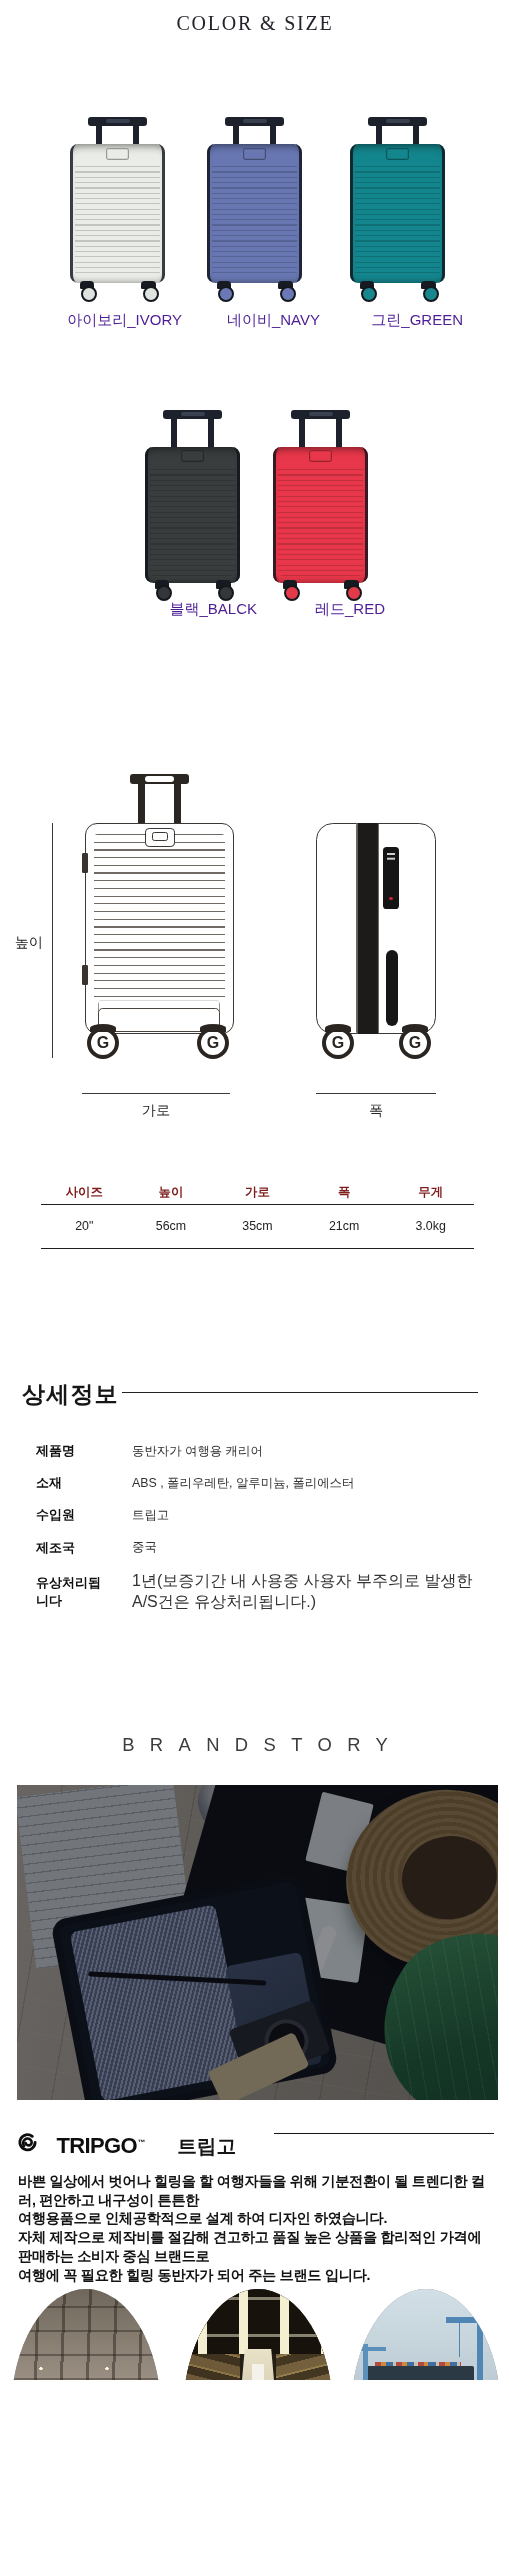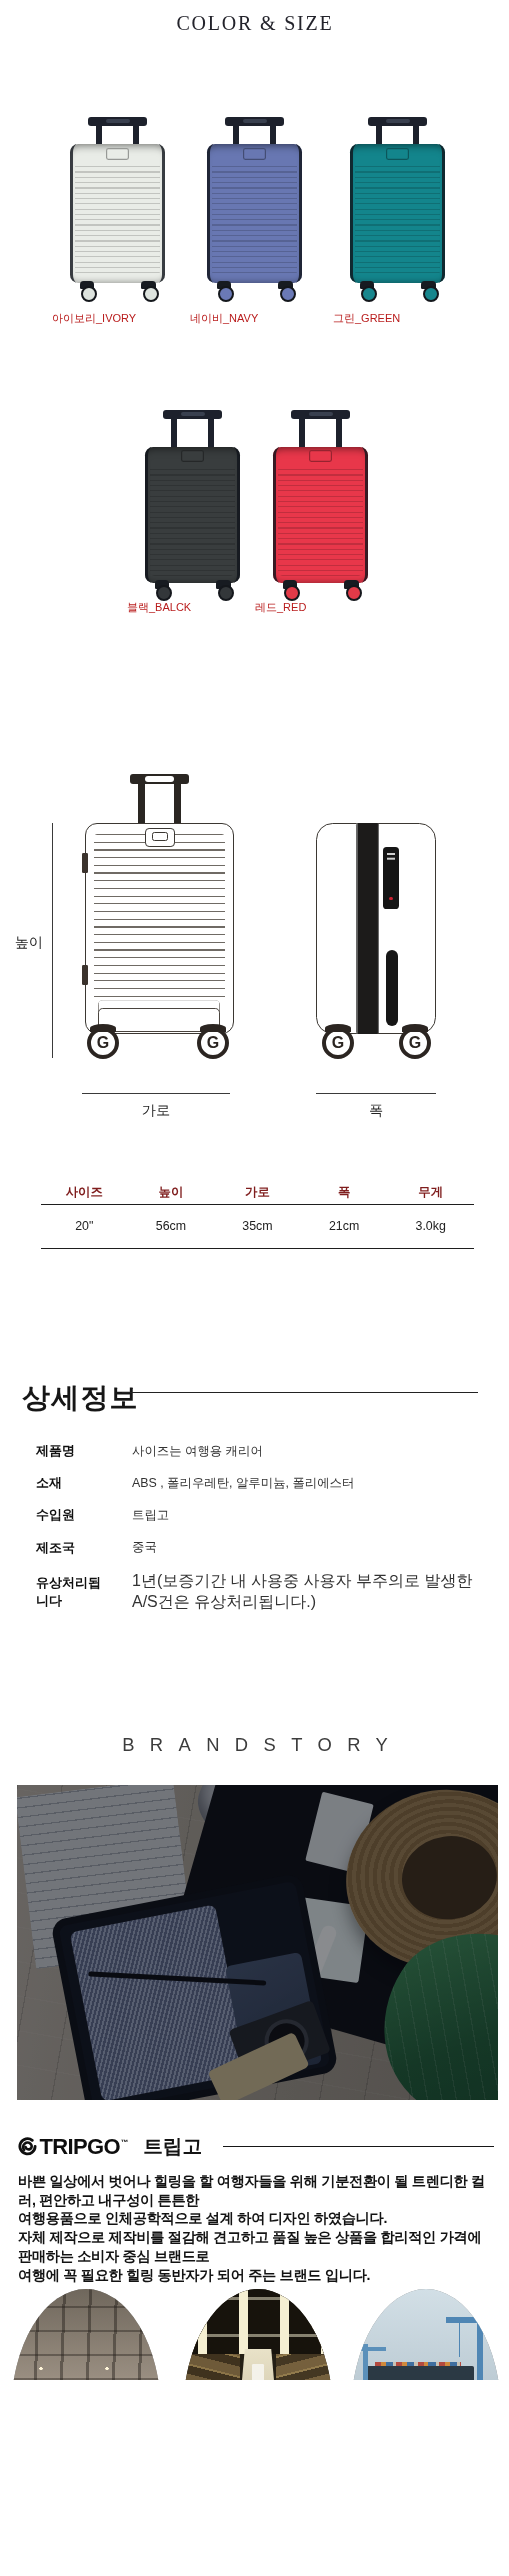--- a/index.html
+++ b/index.html
@@ -22,21 +22,21 @@
                 inset 0 6px 8.3px -4.7px rgba(0,0,0,.55), inset 0 -4.7px 6px -3.6px rgba(0,0,0,.35); }
   .c-ridges { position:absolute; left:5.3px; right:5.3px; top:18px; bottom:7.1px;
     background:repeating-linear-gradient(to bottom, transparent 0 4.1px, rgba(0,0,0,.17) 4.1px 5.3px); border-radius:4.7px; }
   .c-lock { position:absolute; left:50%; top:3.6px; width:22.5px; height:12px; margin-left:-11.3px; background:var(--c);
     border-radius:2.4px; box-shadow: inset 0 0 0 1.2px rgba(0,0,0,.35); }
   .c-wheels { position:relative; width:95px; margin:0 auto; height:10.7px; }
   .c-wheels i { position:absolute; top:-2.4px; width:14.2px; height:8.3px; background:#171b21; border-radius:3.6px 3.6px 1.2px 1.2px; }
   .c-wheels i::after { content:""; position:absolute; left:1.2px; top:4.7px; width:12px; height:12px; border-radius:50%;
     background:var(--w); border:2.4px solid #14171c; }
   .c-wheels i:first-child { left:9.5px; } .c-wheels i:last-child { right:9.5px; }
-  .case-label { position:absolute; width:130px; text-align:left; font-size:11px; color:#b91c1c; font-weight:500; }
+  .case-label { position:absolute; width:130px; text-align:right; font-size:15px; color:#4c1d95; font-weight:500; }
 
   
   .dim-vline { position:absolute; left:52px; top:823px; height:235px; border-left:1.2px solid #3a3a3a; }
   .lbl-height { position:absolute; left:6px; top:933px; width:37px; text-align:right; font-size:14.2px; color:#222; font-weight:500; }
   .fv-handle { position:absolute; left:130px; top:774px; width:59px; height:53px; }
   .fv-handle::before, .fv-handle::after { content:""; position:absolute; bottom:0; width:7.1px; height:51px; background:#2a2622; }
   .fv-handle::before { left:8.3px; } .fv-handle::after { right:8.3px; }
   .fv-bar { position:absolute; left:0; top:0; width:59px; height:10px; background:#2a2622; border-radius:3px; }
   .fv-bar::after { content:""; position:absolute; left:15.4px; top:2.4px; width:28.5px; height:5.3px; background:#fff; border-radius:3px; }
   .fv { position:absolute; left:85px; top:823px; width:149px; height:211px; background:#fff;
@@ -68,21 +68,21 @@
   
   .size-table { position:absolute; left:41px; top:1181px; width:433px; }
   .st-head, .st-row { display:flex; }
   .st-head span, .st-row span { flex:1; text-align:center; }
   .st-head { height:22.5px; align-items:center; font-size:12.4px; font-weight:700; color:#7f1d1d; }
   .st-rule { border-top:1.8px solid #1e1e1e; }
   .st-row { height:43px; align-items:center; font-size:12.4px; color:#222; font-weight:500; }
   .st-note { margin-top:7.7px; text-align:right; font-size:9px; font-weight:600; color:#222; }
 
   
-  .details-title { position:absolute; left:22px; top:1379px; font-size:28px; font-weight:700; color:#161616; letter-spacing:1.2px; }
+  .details-title { position:absolute; left:22px; top:1379px; font-size:23px; font-weight:700; color:#161616; letter-spacing:1.2px; }
   .details-line { position:absolute; left:122px; top:1392px; width:356px; border-top:1.2px solid #222; }
   .details { position:absolute; left:36px; top:1442px; width:456px; }
   .d-row { display:flex; align-items:center; margin-bottom:14.2px; min-height:16px; }
   .d-label { width:71px; flex:0 0 71px; font-size:13px; font-weight:700; color:#101010;
     text-align:justify; text-align-last:justify; }
   .d-value { margin-left:25px; font-size:12.4px; color:#333; }
   .d-row:last-child .d-value { font-size:16px; }
 
   
   .bs-title { position:absolute; left:0; top:1734px; width:510px; text-align:center;
@@ -119,21 +119,21 @@
   .ph-jeans { position:absolute; right:8.3px; top:71px; width:77px; height:113px; border-radius:6px;
     background:linear-gradient(160deg,#44536f,#2e3a52); }
   .ph-strap { position:absolute; left:18px; top:71px; width:178px; height:4.7px; background:#0a0c12; transform:rotate(14deg); border-radius:2.4px; }
   .ph-camera { position:absolute; left:151px; top:127px; width:89px; height:55px; background:#22252b; transform:rotate(-9deg); border-radius:4.7px; }
   .ph-camera::after { content:""; position:absolute; left:28.5px; top:8.3px; width:36px; height:36px; border-radius:50%;
     background:#0d0e12; border:4.1px solid #3c4149; }
   .ph-pouch { position:absolute; left:122px; top:159px; width:95px; height:38px; background:#c9b98f; transform:rotate(-14deg); border-radius:4.7px; }
   .ph-overlay { position:absolute; inset:0; background:rgba(9,11,18,.45); }
 
   
-  .brand-row { position:absolute; left:18px; top:2133px; width:480px; height:27px; display:flex; align-items:center; }
+  .brand-row { position:absolute; left:18px; top:2133px; width:480px; height:27px; display:flex; align-items:flex-start;gap:17px; }
   .tripgo-icon { width:19px; height:19px; flex:0 0 19px; }
   .tripgo-word { margin-left:2.4px; font-size:22px; font-weight:800; letter-spacing:-0.6px; color:#0e0e0e; }
   .tripgo-tm { font-size:7.7px; font-weight:700; color:#0e0e0e; vertical-align:super; margin-left:0.6px; }
   .tripgo-kr { margin-left:15.4px; font-size:19.6px; font-weight:600; color:#141414; }
   .brand-line { flex:1; margin-left:21.3px; margin-right:3.6px; border-top:1.8px solid #161616; }
 
   .brand-desc { position:absolute; left:18px; top:2172px; width:477px; font-size:14.2px; line-height:18.7px;
     color:#131313; font-weight:600; white-space:pre-line; letter-spacing:-0.3px; }
 
   
@@ -323,21 +323,21 @@
         <span>3.0kg</span>
     </div>
     <div class="st-rule"></div>
   </div>
 
   <div class="details-title">상세정보</div>
   <div class="details-line"></div>
   <div class="details">
     <div class="d-row">
       <span class="d-label">제품명</span>
-      <span class="d-value">사이즈는 여행용 캐리어</span>
+      <span class="d-value">동반자가 여행용 캐리어</span>
     </div>
     <div class="d-row">
       <span class="d-label">소재</span>
       <span class="d-value">ABS , 폴리우레탄, 알루미늄, 폴리에스터</span>
     </div>
     <div class="d-row">
       <span class="d-label">수입원</span>
       <span class="d-value">트립고</span>
     </div>
     <div class="d-row">

